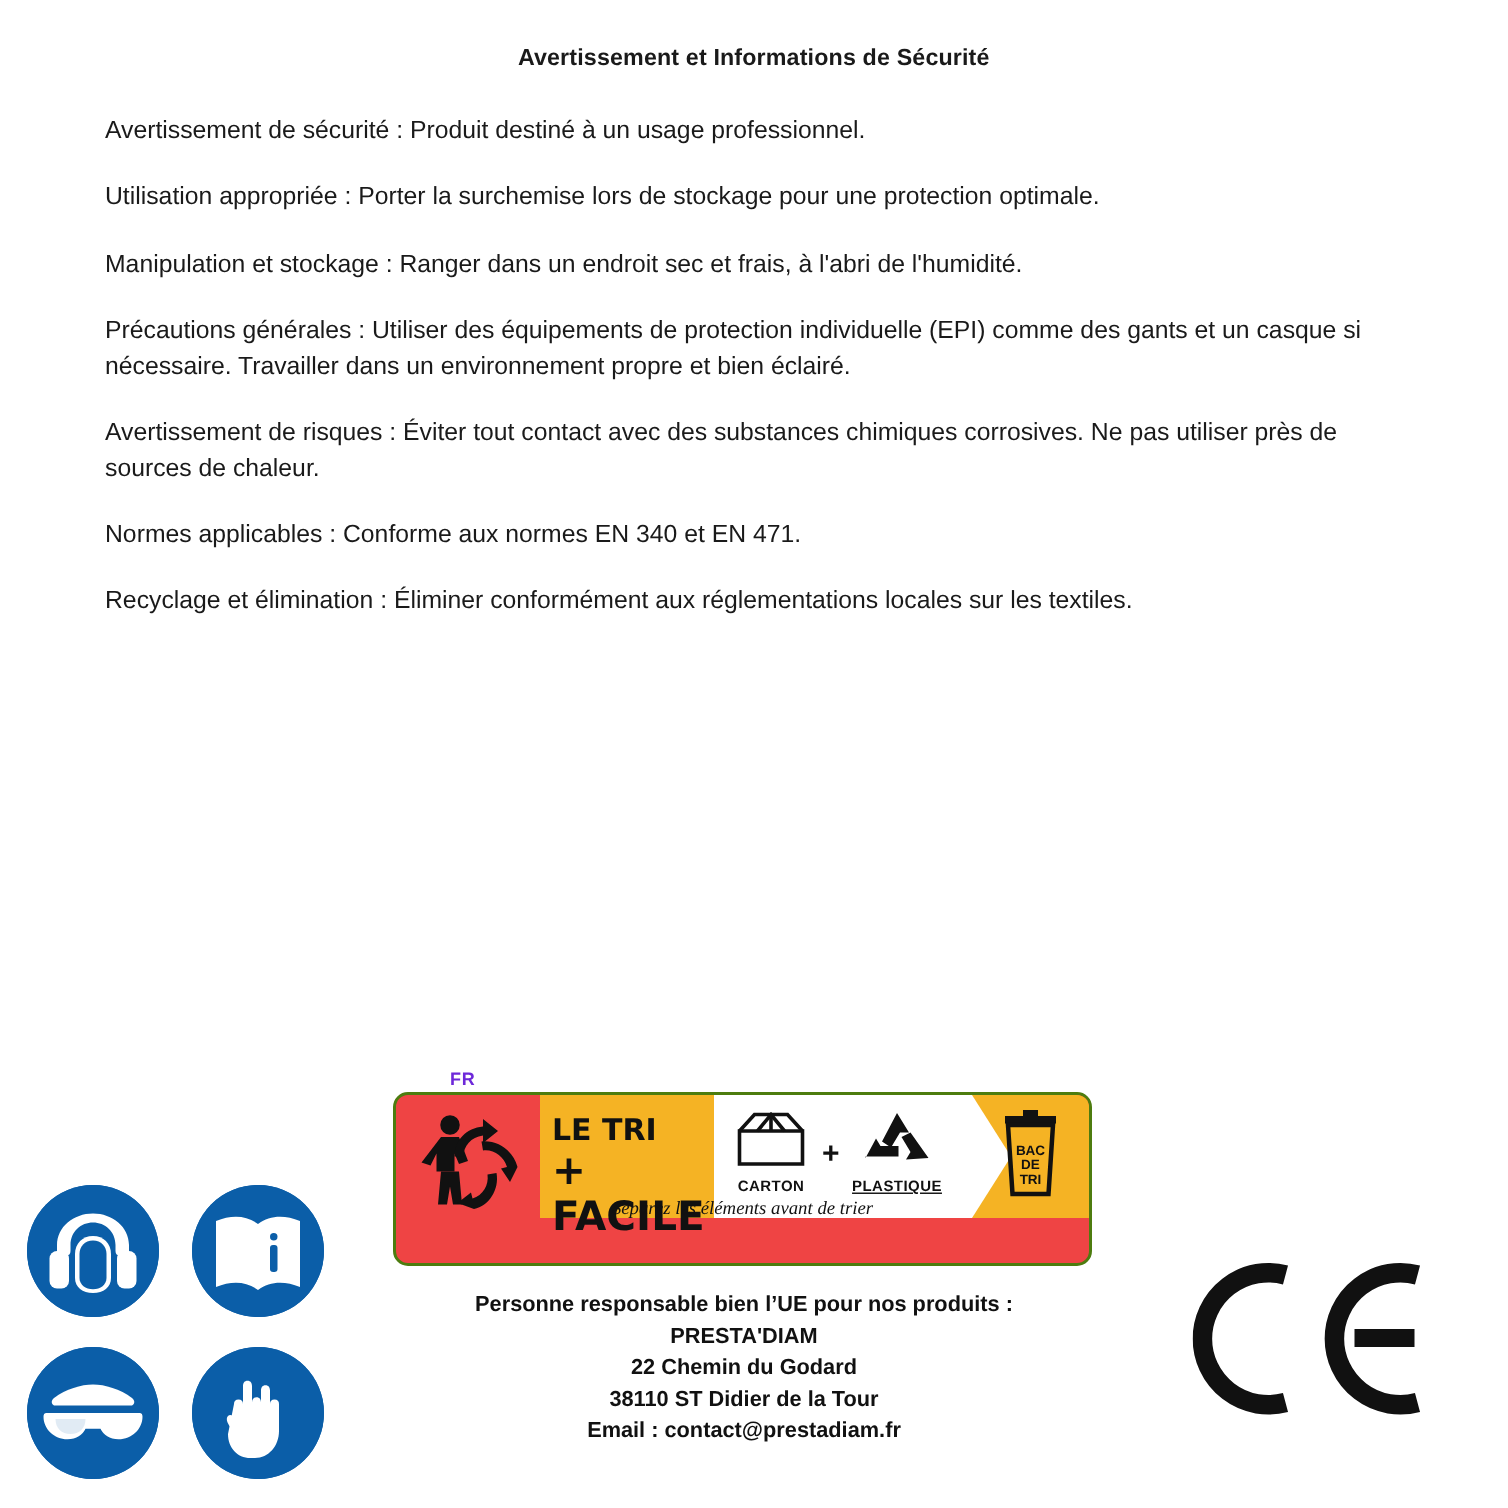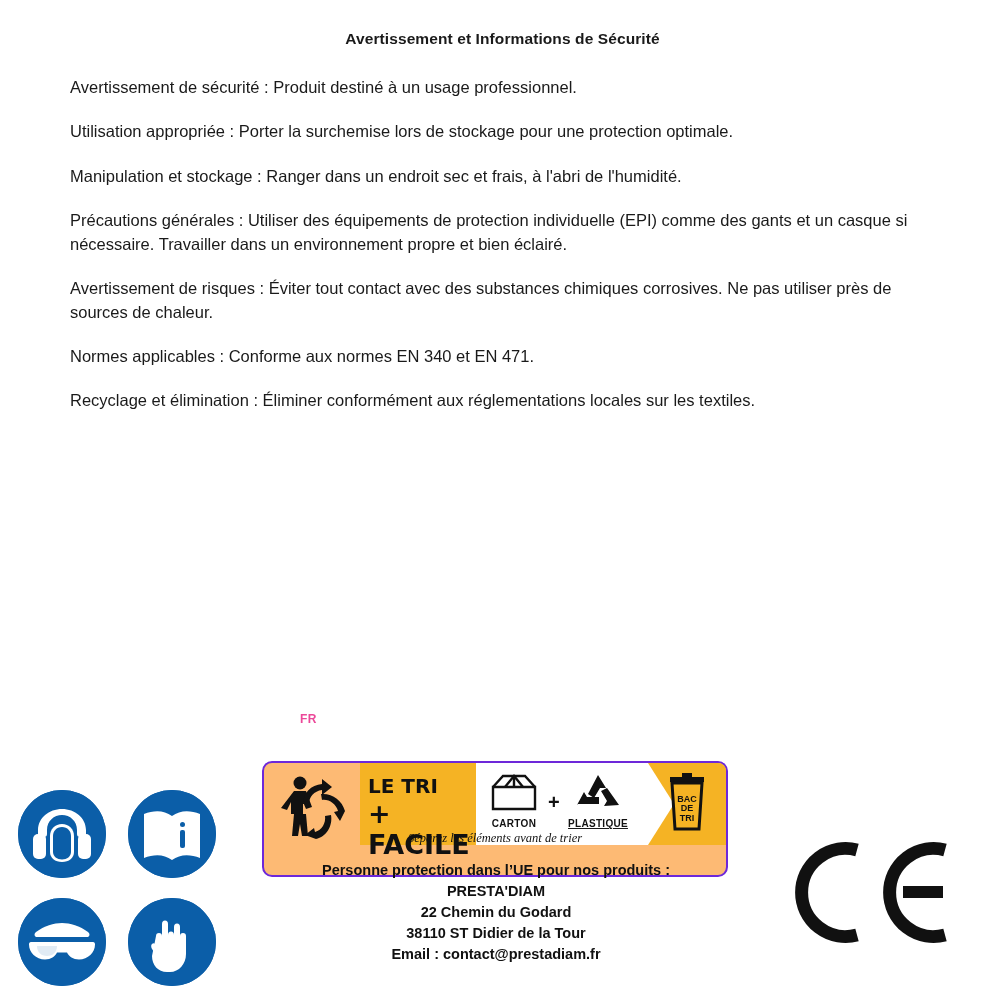--- a/index.html
+++ b/index.html
@@ -71,35 +71,34 @@
     top: 22px;
     width: 465px;
     height: 130px;
   }
   .tri-fr {
     position: absolute;
     left: 6px;
     top: 0;
     font-size: 12px;
     font-weight: bold;
-    color: #ec4899;
+    color: #6d28d9;
     letter-spacing: 0.5px;
     padding-left: 32px;
   }
   .tri-card {
     position: absolute;
     left: 0;
     top: 16px;
     width: 462px;
     height: 112px;
-    border: 2px solid #6d28d9;
+    border: 2px solid #4d7c0f;
     border-radius: 10px;
-    background: #fdba74;
+    background: #ef4444;
     overflow: hidden;
-    margin-top: 33px;
   }
   .tri-yellow {
     position: absolute;
     left: 96px;
     top: 0;
     width: 366px;
     height: 82px;
     background: #f5b324;
   }
   .tri-white-mid {
@@ -326,21 +325,21 @@
           <div>TRI</div>
         </div>
       </div>
 
       <div class="tri-footer">Séparez les éléments avant de trier</div>
     </div>
   </div>
 
   <div class="responsible">
     <div>
-      <span>Personne protection dans l’</span><span>UE</span><span> pour nos produits :</span>
+      <span>Personne responsable bien l’</span><span>UE</span><span> pour nos produits :</span>
     </div>
     <div>PRESTA'DIAM</div>
     <div>22 Chemin du Godard</div>
     <div>38110 ST Didier de la Tour</div>
     <div>Email : contact@prestadiam.fr</div>
   </div>
 
   <div class="ce-mark">
     <svg width="160" height="105" viewBox="0 0 160 105">
       <path d="M62 10a44 44 0 1 0 0 85" fill="none" stroke="#111" stroke-width="13"></path>

